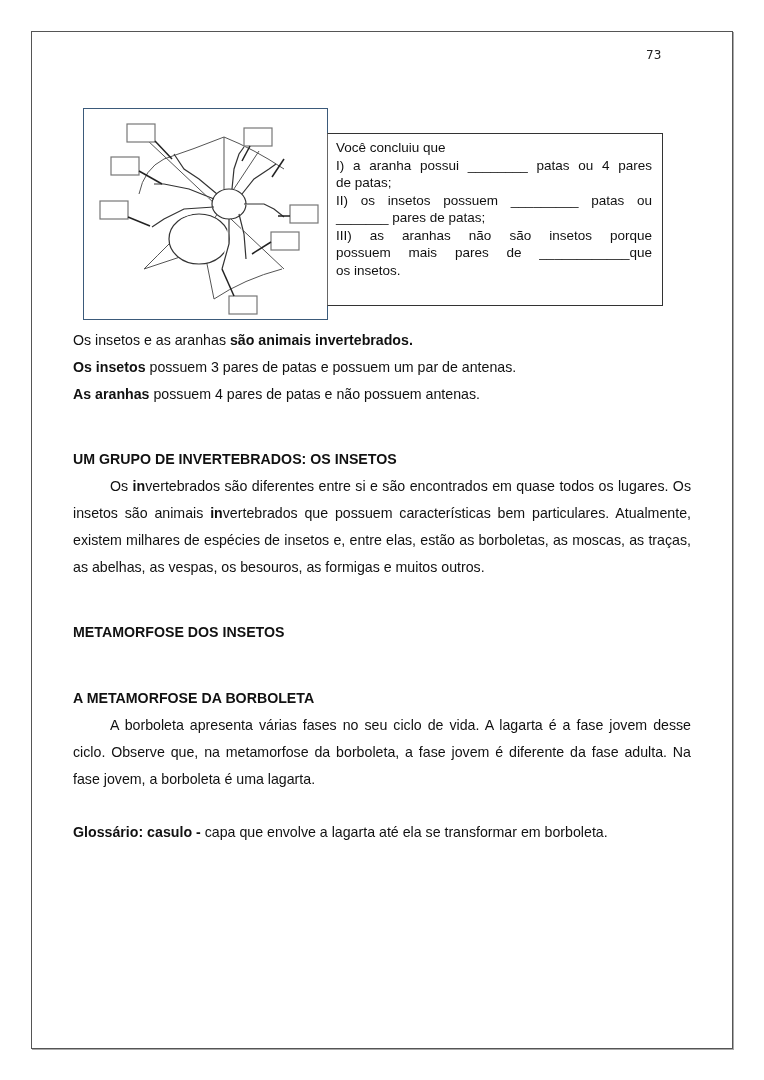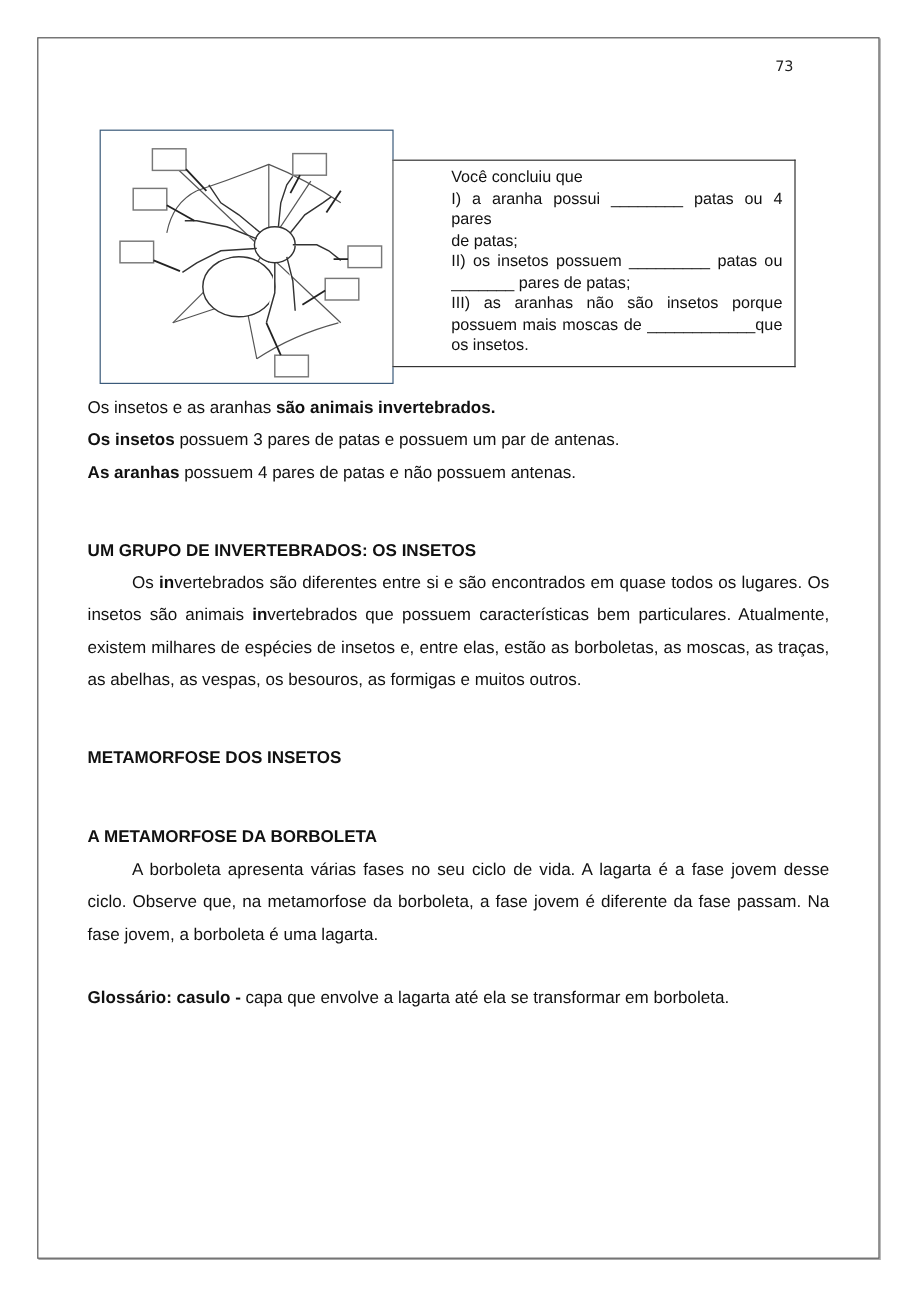--- a/index.html
+++ b/index.html
@@ -9,21 +9,21 @@
             border: 1.5px solid #555; box-shadow: 1px 1px 0 #aaa; background: #fff; }
     .page-number { position: absolute; left: 646px; top: 48px; font-size: 12px;
                    font-family: "DejaVu Sans", sans-serif; color: #222; }
     .figure-box { position: absolute; left: 83px; top: 108px; width: 243px; height: 210px;
                   border: 1.5px solid #3b5a7a; background: #fff; }
     .figure-box svg { width: 100%; height: 100%; display: block; }
     .conclusion-box { position: absolute; left: 327px; top: 133px; width: 336px; height: 173px;
                       border: 1px solid #333; border-left: 1px solid #666; background: #fff;
                       box-sizing: border-box; padding: 5px 10px 0 8px; font-size: 13.5px;
                       line-height: 17.5px; text-align: justify; }
-    .conclusion-box .line { display: block; margin-left: 40px; }
+    .conclusion-box .line { display: block; }
     .just { text-align: justify; text-align-last: justify; }
     .content { position: absolute; left: 73px; top: 327px; width: 618px; font-size: 14.2px;
                line-height: 26.8px; font-family: "Liberation Sans", sans-serif; }
     .content p { margin: 0; text-align: justify; }
     .content .indent { text-indent: 37px; }
     .content .heading { font-weight: bold; margin-top: 39px; }
     .content .spacer { height: 26.8px; }
     b { font-weight: bold; }
     .bi { font-weight: bold; font-style: italic; }
   </style>
@@ -86,33 +86,33 @@
   </svg>
 </div>
 
 <div class="conclusion-box">
   <span class="line">Você concluiu que</span>
   <span class="line just">I) a aranha possui ________ patas ou 4 pares</span>
   <span class="line">de patas;</span>
   <span class="line just">II) os insetos possuem _________ patas ou</span>
   <span class="line">_______ pares de patas;</span>
   <span class="line just">III) as aranhas não são insetos porque</span>
-  <span class="line just">possuem mais moscas de ____________que</span>
+  <span class="line just">possuem mais pares de ____________que</span>
   <span class="line">os insetos.</span>
 </div>
 
 <div class="content">
   <p><span>Os insetos e as aranhas </span><b>são animais invertebrados.</b></p>
   <p><b>Os insetos</b><span> possuem 3 pares de patas e possuem um par de antenas.</span></p>
   <p><b>As aranhas</b><span> possuem 4 pares de patas e não possuem antenas.</span></p>
 
   <p class="heading">UM GRUPO DE INVERTEBRADOS: OS INSETOS</p>
   <p class="indent"><span>Os </span><b>in</b><span>vertebrados são diferentes entre si e são encontrados em quase todos os lugares. Os insetos são animais </span><b>in</b><span>vertebrados que possuem características bem particulares. Atualmente, existem milhares de espécies de insetos e, entre elas, estão as borboletas, as moscas, as traças, as abelhas, as vespas, os besouros, as formigas e muitos outros.</span></p>
 
   <p class="heading">METAMORFOSE DOS INSETOS</p>
 
   <p class="heading">A METAMORFOSE DA BORBOLETA</p>
-  <p class="indent">A borboleta apresenta várias fases no seu ciclo de vida. A lagarta é a fase jovem desse ciclo. Observe que, na metamorfose da borboleta, a fase jovem é diferente da fase passam. Na fase jovem, a borboleta é uma lagarta.</p>
+  <p class="indent">A borboleta apresenta várias fases no seu ciclo de vida. A lagarta é a fase jovem desse ciclo. Observe que, na metamorfose da borboleta, a fase jovem é diferente da fase adulta. Na fase jovem, a borboleta é uma lagarta.</p>
 
   <div class="spacer"></div>
 
   <p><b>Glossário: casulo -</b><span> capa que envolve a lagarta até ela se transformar em borboleta.</span></p>
 </div>
 
 </body></html>

